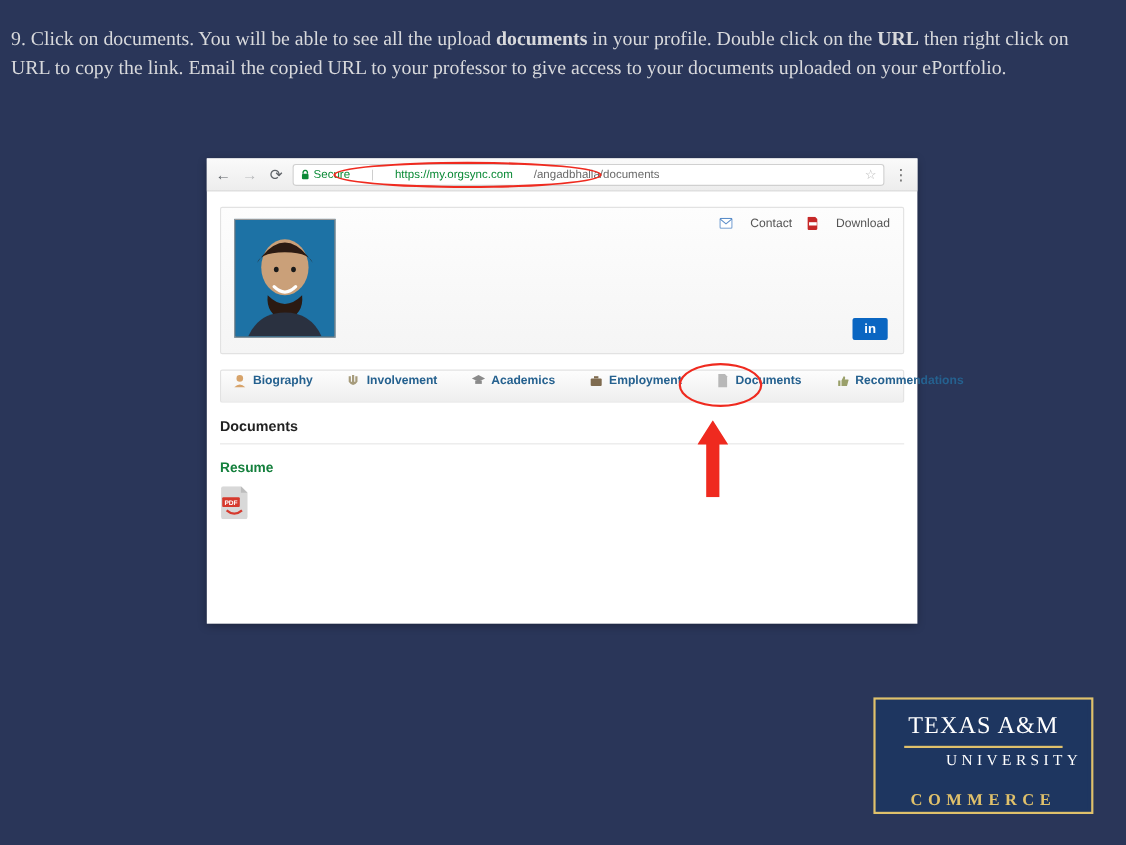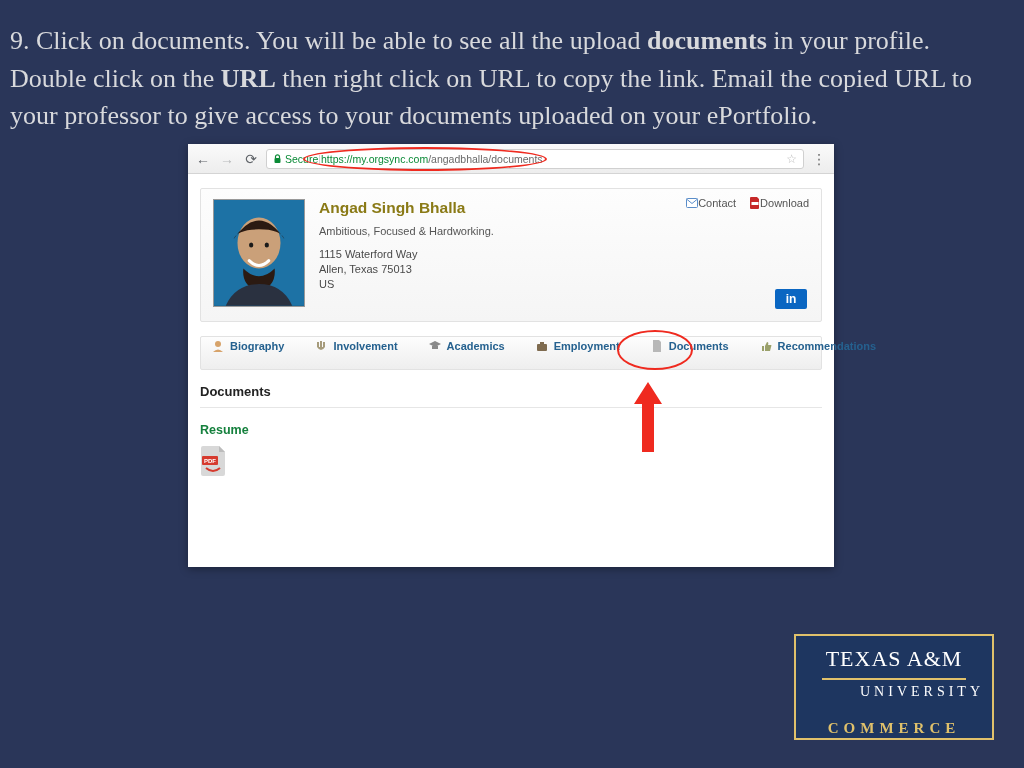--- a/index.html
+++ b/index.html
@@ -5,21 +5,21 @@
   * { box-sizing: border-box; margin: 0; padding: 0; }
   html, body { width: 1024px; height: 768px; }
   body {
     background: #2a3659;
     font-family: Georgia, 'Times New Roman', serif;
     position: relative;
     overflow: hidden;
   }
   .instruction {
     color: #d8d9dc;
-    font-size: 26px;
+    font-size: 18px;
     line-height: 1.45;
     padding: 22px 18px 0 10px;
     font-weight: 400;
   }
   .instruction b { font-weight: 700; }
 
   
   .browser {
     position: absolute;
     left: 188px;
@@ -47,21 +47,21 @@
   .addr-bar {
     flex: 1;
     height: 20px;
     border: 1px solid #d0d0d0;
     border-radius: 3px;
     background: #fff;
     display: flex;
     align-items: center;
     padding: 0 6px;
     font-size: 10.5px;
-    gap: 0;
+    gap: 19px;
     position: relative;
   }
   .secure { color:#0a8a36; display:flex; align-items:center; gap:3px;}
   .lock-icon { width:9px; height:10px; display:inline-block; }
   .lock-icon svg { display:block; }
   .url-secure { color:#0a8a36; }
   .url-rest { color:#6a6a6a; }
   .url-oval {
     position:absolute; left:36px; top:-3px; width:244px; height:24px;
     border:2px solid #ef2a1f; border-radius: 50%/50%;
@@ -97,40 +97,40 @@
   }
   .avatar svg{position:absolute; inset:0;}
   .profile-info { font-size:11px; color:#4a4a4a; }
   .profile-name { font-family:Arial,Helvetica,sans-serif; font-weight:700; color:#8a7a16; font-size:15.5px; margin-bottom:8px;}
   .tagline { margin-bottom:10px; color:#555;}
   .addr-line { line-height:1.35; }
   .profile-actions {
     position:absolute; right:12px; top:8px;
     display:flex; gap:14px; font-size:11px; color:#555;
   }
-  .action-link { display:flex; align-items:center; gap:0; cursor:pointer;}
+  .action-link { display:flex; align-items:center; gap:16px; cursor:pointer;}
   .mail-icon{width:12px;height:10px;}
   .pdf-mini{width:10px;height:12px;}
   .linkedin-badge{
     position:absolute; right:14px; bottom:12px; width:32px; height:20px;
     background:#0a66c2; border-radius:2px; color:#fff;
     display:flex; align-items:center; justify-content:center;
     font-weight:700; font-size:12px; font-family:Liberation Sans, sans-serif;
   }
 
   .tabbar {
     margin-top:14px;
     height:30px;
     border:1px solid #e2e2e2;
     border-radius:2px;
     background:linear-gradient(#fdfdfd,#eeeeee);
     display:flex;
-    align-items:flex-end;
+    align-items:flex-start;
     justify-content:space-between;
-    padding:16px 4px;
+    padding:2px 4px;
     position:relative;
     gap:18px;
   }
   .tab {
     display:flex; align-items:center; gap:5px;
     font-size:11px; font-weight:700; color:#25618f;
     padding:0 6px; cursor:pointer;
   }
   .tab .ticon{width:14px;height:14px;display:inline-block;}
   .tab-oval{
@@ -211,27 +211,20 @@
           <rect width="92" height="108" fill="#1d72a5"></rect>
           <ellipse cx="46" cy="44" rx="22" ry="26" fill="#caa079"></ellipse>
           <path d="M20 40 q26 -38 52 0 q-4 -10 -26 -10 t-26 10" fill="#2b1a12"></path>
           <path d="M30 70 q16 16 32 0 q2 18 -16 24 q-18 -6 -16 -24" fill="#2b1a12"></path>
           <ellipse cx="38" cy="46" rx="2.2" ry="2.6" fill="#1a1a1a"></ellipse>
           <ellipse cx="54" cy="46" rx="2.2" ry="2.6" fill="#1a1a1a"></ellipse>
           <path d="M36 62 q10 10 20 0" stroke="#fff" stroke-width="3" fill="none" stroke-linecap="round"></path>
           <path d="M12 108 q10 -22 34 -22 t34 22" fill="#2a3140"></path>
         </svg>
       </div>
-      <div class="profile-info">
-        <div class="profile-name">Angad Singh Bhalla</div>
-        <div class="tagline">Ambitious, Focused &amp; Hardworking.</div>
-        <div class="addr-line">1115 Waterford Way</div>
-        <div class="addr-line">Allen, Texas 75013</div>
-        <div class="addr-line">US</div>
-      </div>
       <div class="profile-actions">
         <div class="action-link">
           <span class="mail-icon">
             <svg viewBox="0 0 12 10">
                 <rect x="0.5" y="0.5" width="11" height="9" rx="1" fill="#fff" stroke="#5a8dc9"></rect>
                 <path d="M0.5 1 L6 5.5 L11.5 1" fill="none" stroke="#5a8dc9"></path>
               </svg>
           </span>
           <span>Contact</span>
         </div>

